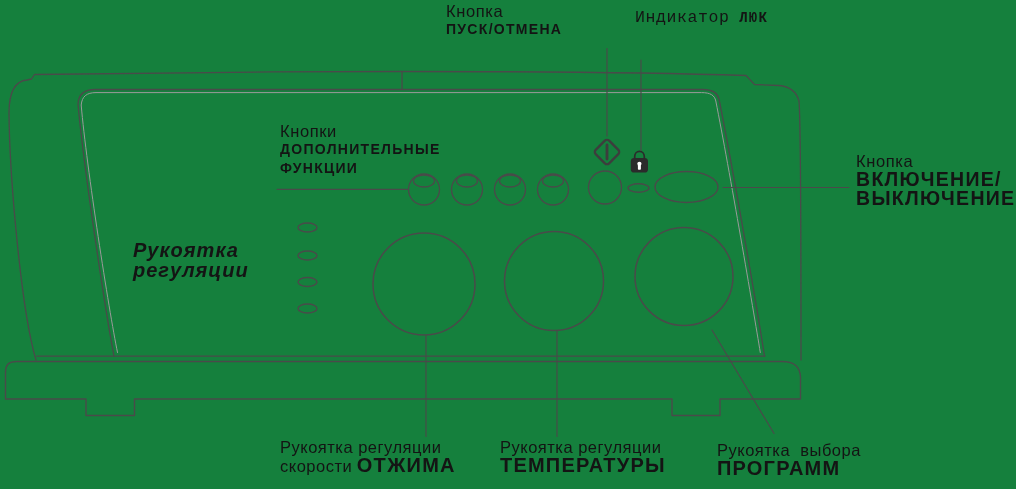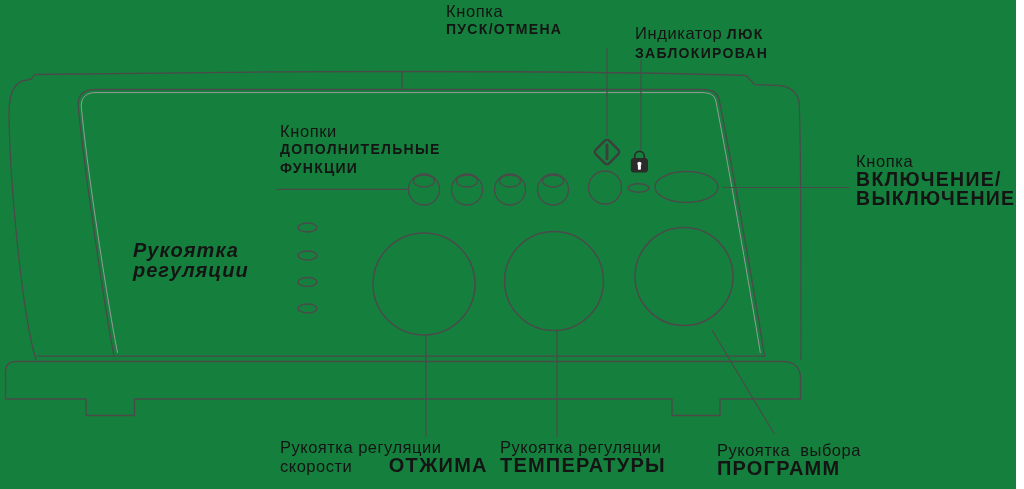--- a/index.html
+++ b/index.html
@@ -5,21 +5,21 @@
   html,body{margin:0;padding:0;background:#fff;}
   #stage{
     position:relative;width:1016px;height:489px;background:#15803d;
     font-family:"Liberation Sans",sans-serif;overflow:hidden;
   }
   #stage svg{position:absolute;left:0;top:0;}
   .lbl{position:absolute;color:#141414;white-space:nowrap;}
   .lbl div{margin:0;}
   .sm{font-size:16.5px;letter-spacing:.6px;line-height:18px;font-weight:400;}
   .bg{font-size:14px;font-weight:700;letter-spacing:1.3px;line-height:18.5px;}
-  .bg2{font-size:20px;font-weight:700;letter-spacing:1.2px;line-height:19px;margin-left:32px;}
+  .bg2{font-size:20px;font-weight:700;letter-spacing:1.2px;line-height:19px;}
   .sm2{font-size:16.5px;letter-spacing:.5px;line-height:18px;font-weight:400;}
   .itb{font-size:20px;font-weight:700;font-style:italic;letter-spacing:1px;line-height:20px;}
   b{font-weight:700;}
 </style>
 </head>
 <body>
 
 <div id="stage">
 
   <svg width="1024" height="489" viewBox="0 0 1024 489">
@@ -92,26 +92,25 @@
         <line x1="712" y1="330" x2="774" y2="433.5"></line>
       </g>
     </g>
   </svg>
 
   <div class="lbl" style="left:446px;top:2px;">
     <div class="sm">Кнопка</div>
     <div class="bg">ПУСК/ОТМЕНА</div>
   </div>
 
-  <div class="lbl" style="left:635px;top:24px;">
+  <div class="lbl" style="left:635px;top:9px;font-family:Liberation Mono, monospace;">
     <div>
       <span class="sm">Индикатор</span>
       <b class="bg">ЛЮК</b>
     </div>
-    <div class="bg">ЗАБЛОКИРОВАН</div>
   </div>
 
   <div class="lbl" style="left:280px;top:122px;">
     <div class="sm">Кнопки</div>
     <div class="bg">ДОПОЛНИТЕЛЬНЫЕ</div>
     <div class="bg">ФУНКЦИИ</div>
   </div>
 
   <div class="lbl" style="left:856px;top:152px;">
     <div class="sm">Кнопка</div>

